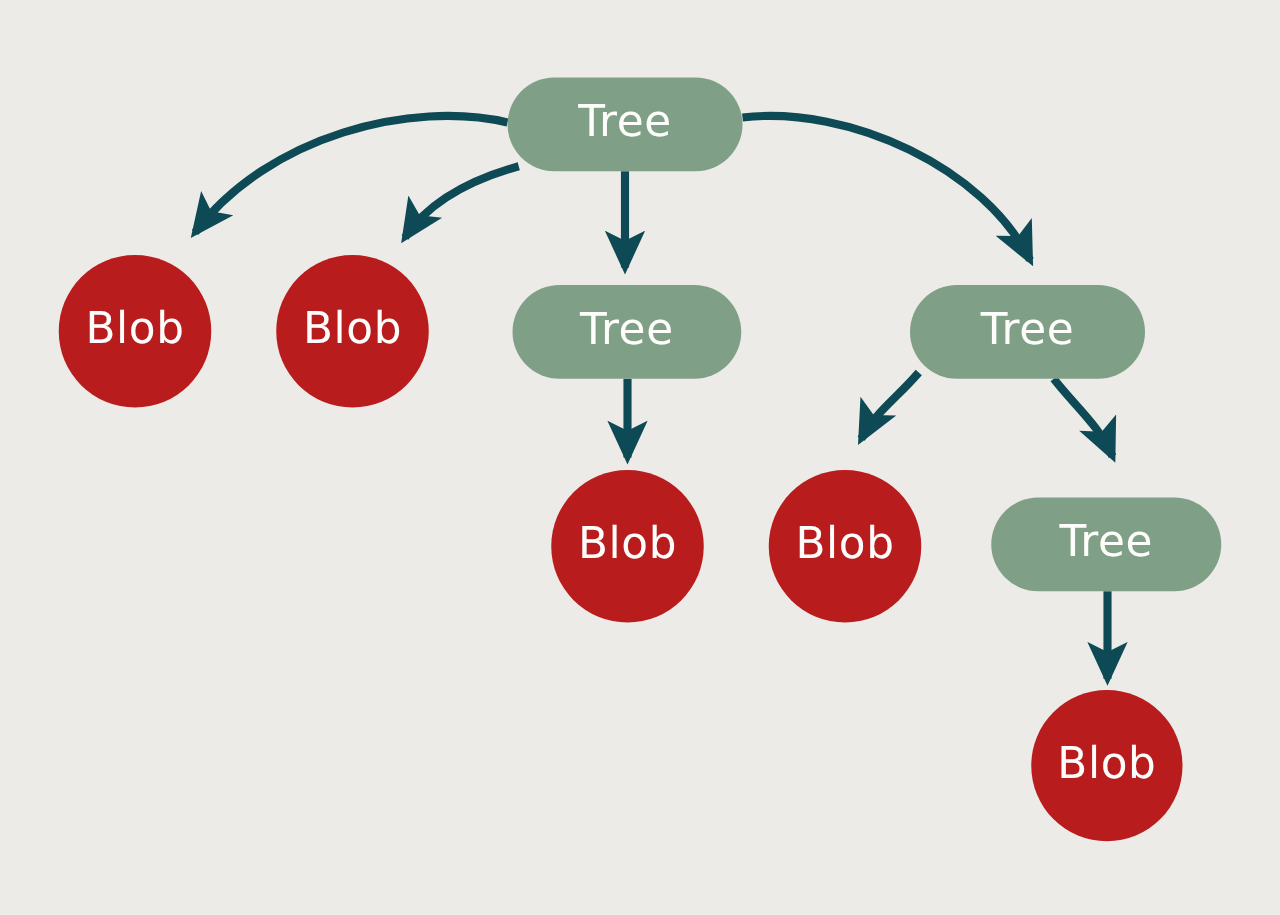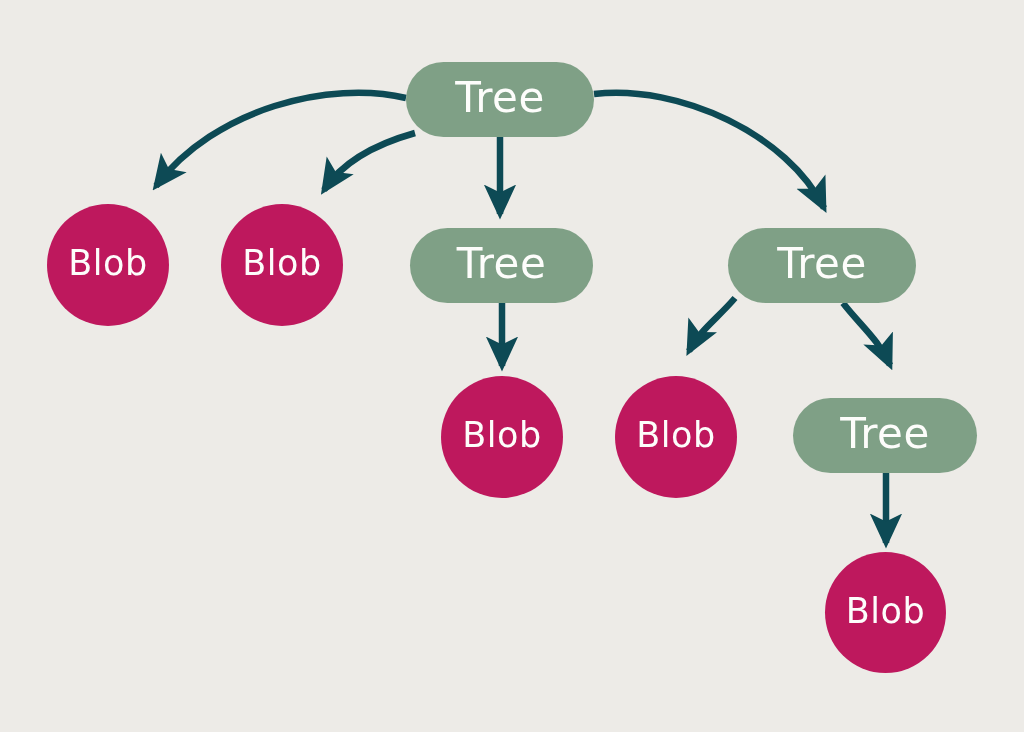--- a/index.html
+++ b/index.html
@@ -31,25 +31,25 @@
     display: flex;
     align-items: center;
     justify-content: center;
     box-sizing: border-box;
     color: #fdfdfb;
     user-select: none;
   }
   .node-tree {
     background: #7fa086;
     border-radius: 38px;
-    font-size: 42px;
+    font-size: 35px;
     letter-spacing: 0.5px;
   }
   .node-blob {
-    background: #be185d;
+    background: #b91c1c;
     border-radius: 50%;
     font-size: 35px;
     letter-spacing: 0.5px;
   }
   .node-label {
     display: block;
     line-height: 1;
     padding-bottom: 3px;
   }
 </style>

